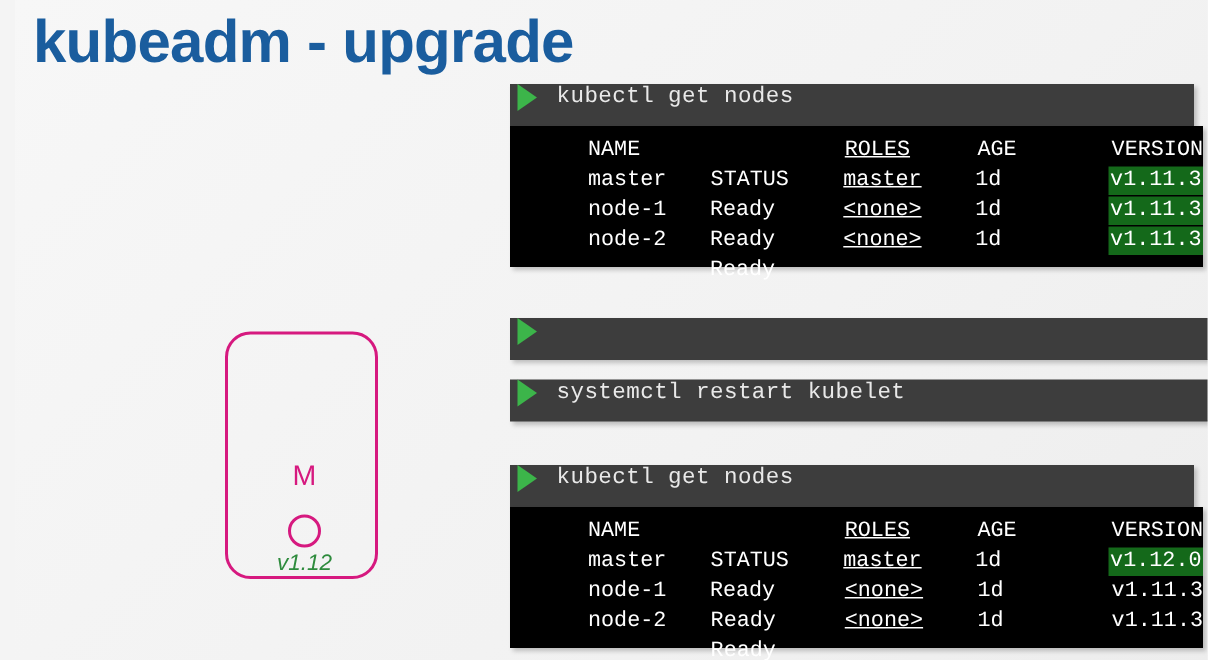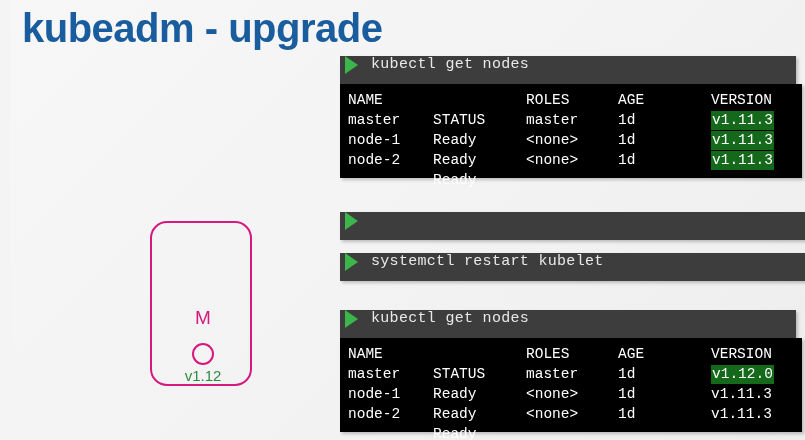--- a/index.html
+++ b/index.html
@@ -69,20 +69,21 @@
   }
   #node-version {
     position: absolute;
     left: 0;
     top: 144px;
     width: 102px;
     text-align: center;
     font-size: 15px;
     color: #2e8b3d;
     font-family: "Liberation Sans", sans-serif;
+    font-style: italic;
   }
 
   
   .term {
     position: absolute;
     box-sizing: border-box;
   }
   .term-header {
     background: #3d3d3d;
     height: 28px;
@@ -113,24 +114,25 @@
     box-sizing: border-box;
   }
   .trow {
     display: flex;
     height: 20px;
     align-items: center;
     font-family: "Liberation Mono", "DejaVu Sans Mono", monospace;
     font-size: 14.5px;
     color: #ffffff;
     white-space: pre;
+    padding-left: 44px;
   }
   .c0 { width: 93px; padding-left: 8px; box-sizing: border-box; }
   .c1 { width: 93px; box-sizing: border-box; margin-top: 40px; }
-  .c2 { width: 92px; box-sizing: border-box; }
+  .c2 { width: 92px; box-sizing: border-box; text-decoration: underline; }
   .c3 { width: 93px; box-sizing: border-box; }
   .c4 { box-sizing: border-box; text-align: center; }
   .vhl {
     background: #14691a;
     padding: 1px 1px 2px 1px;
   }
 
   
   #term-before { left: 330px; top: 56px; width: 462px; }
   #term-before .term-header { width: 456px; }

